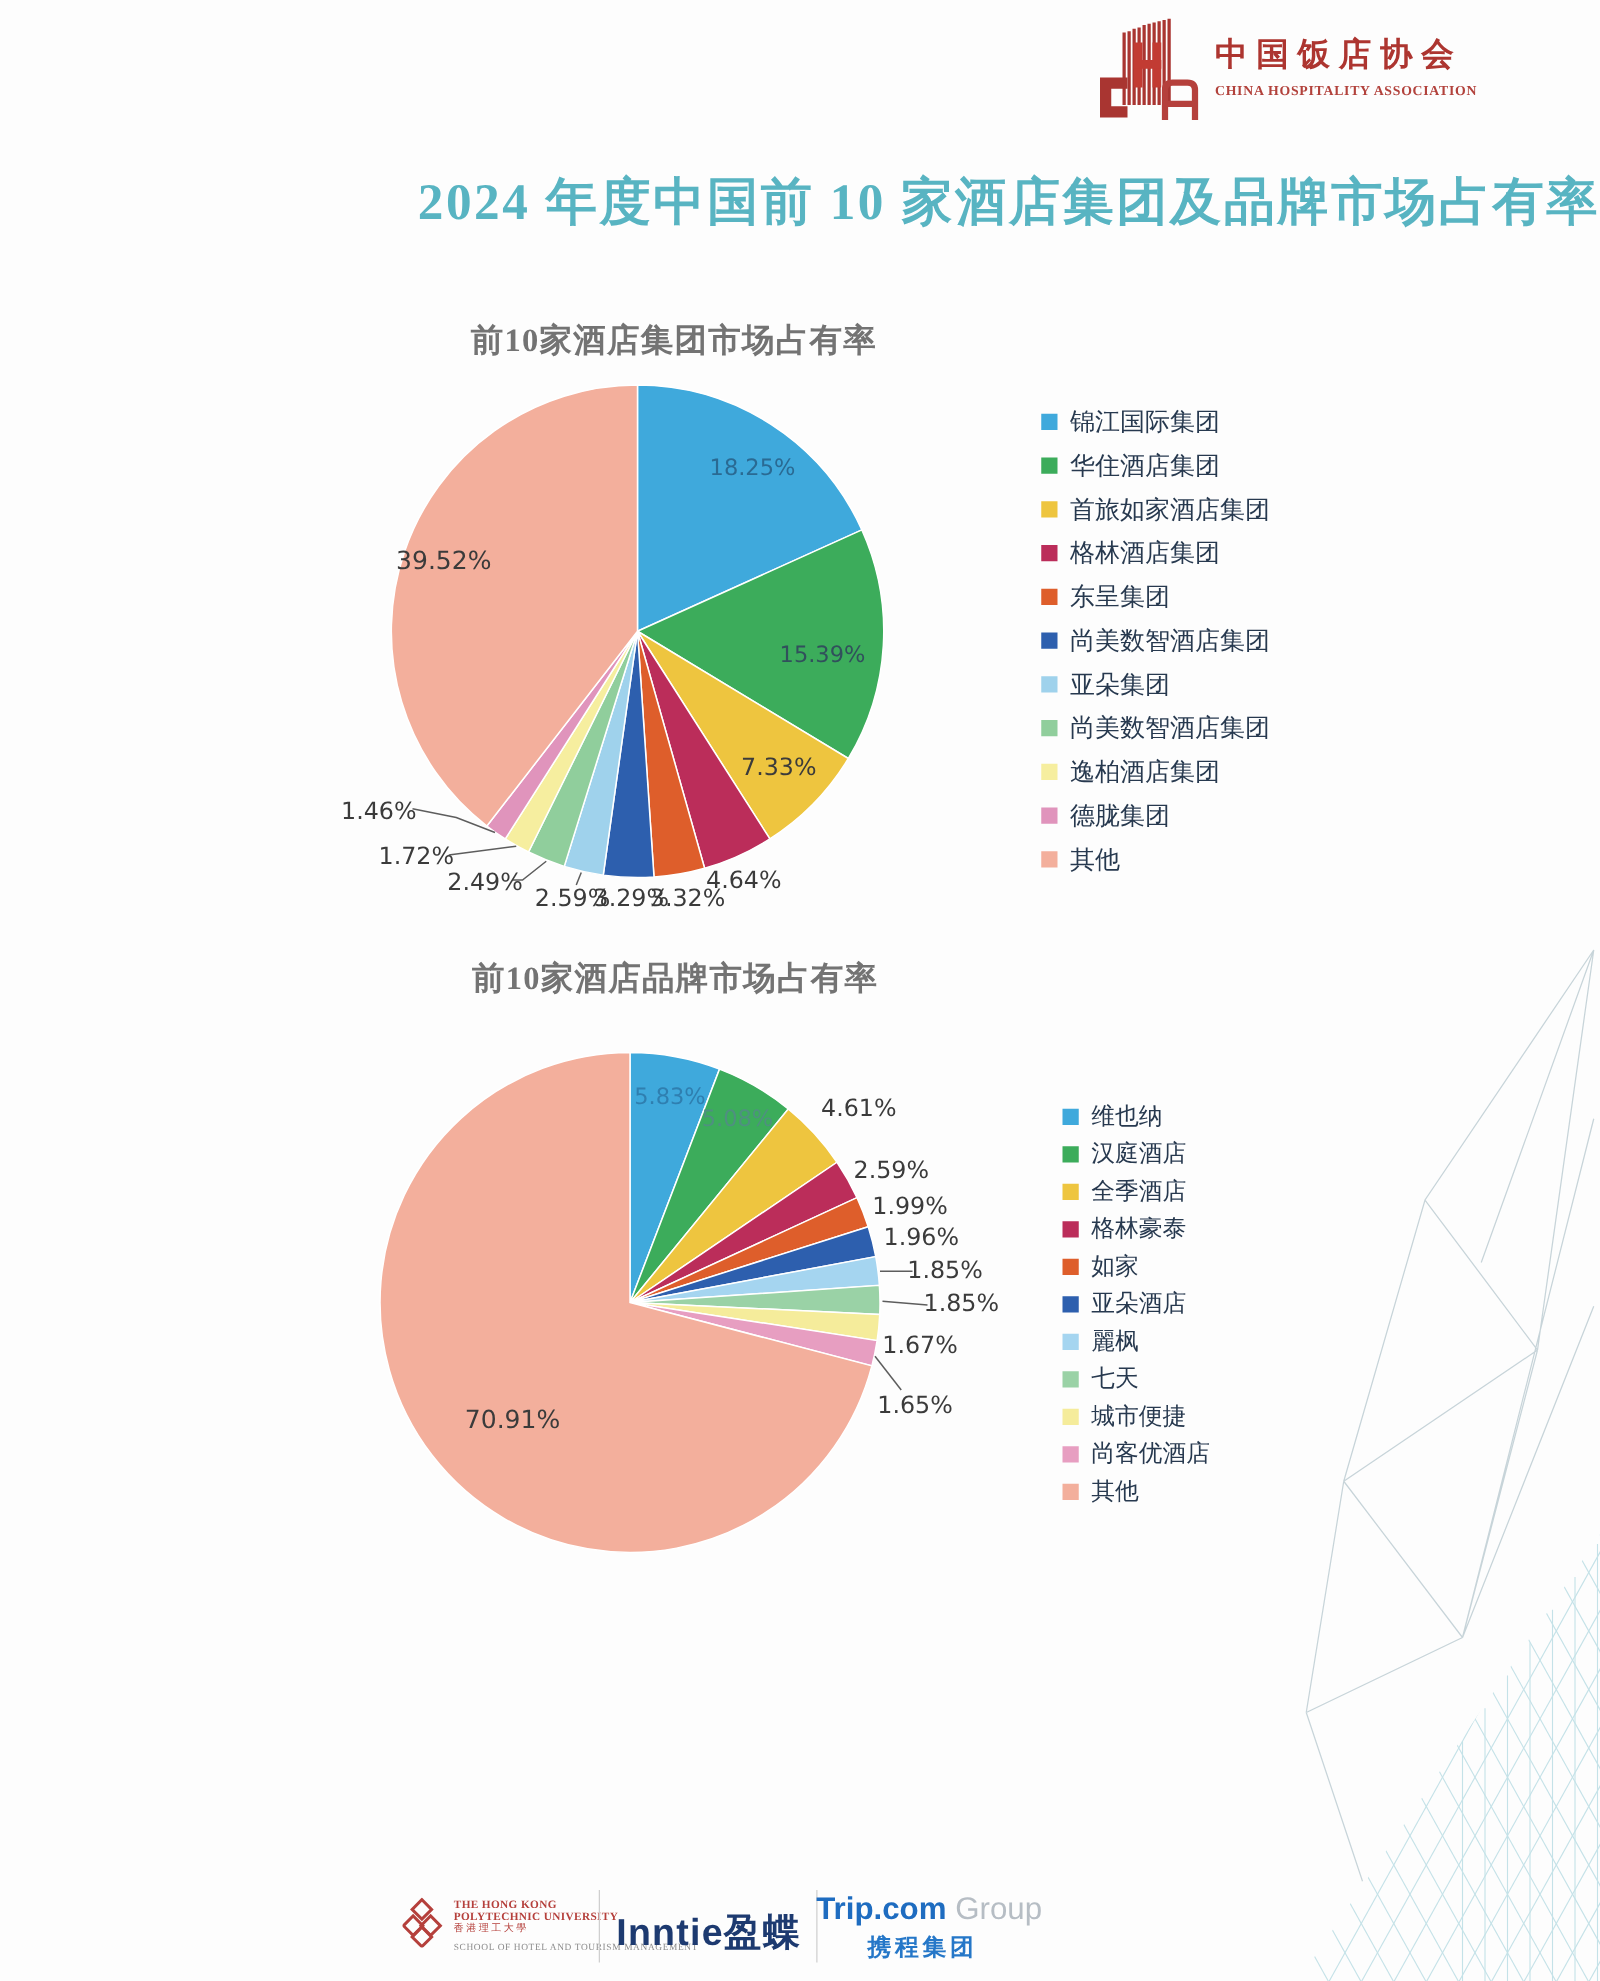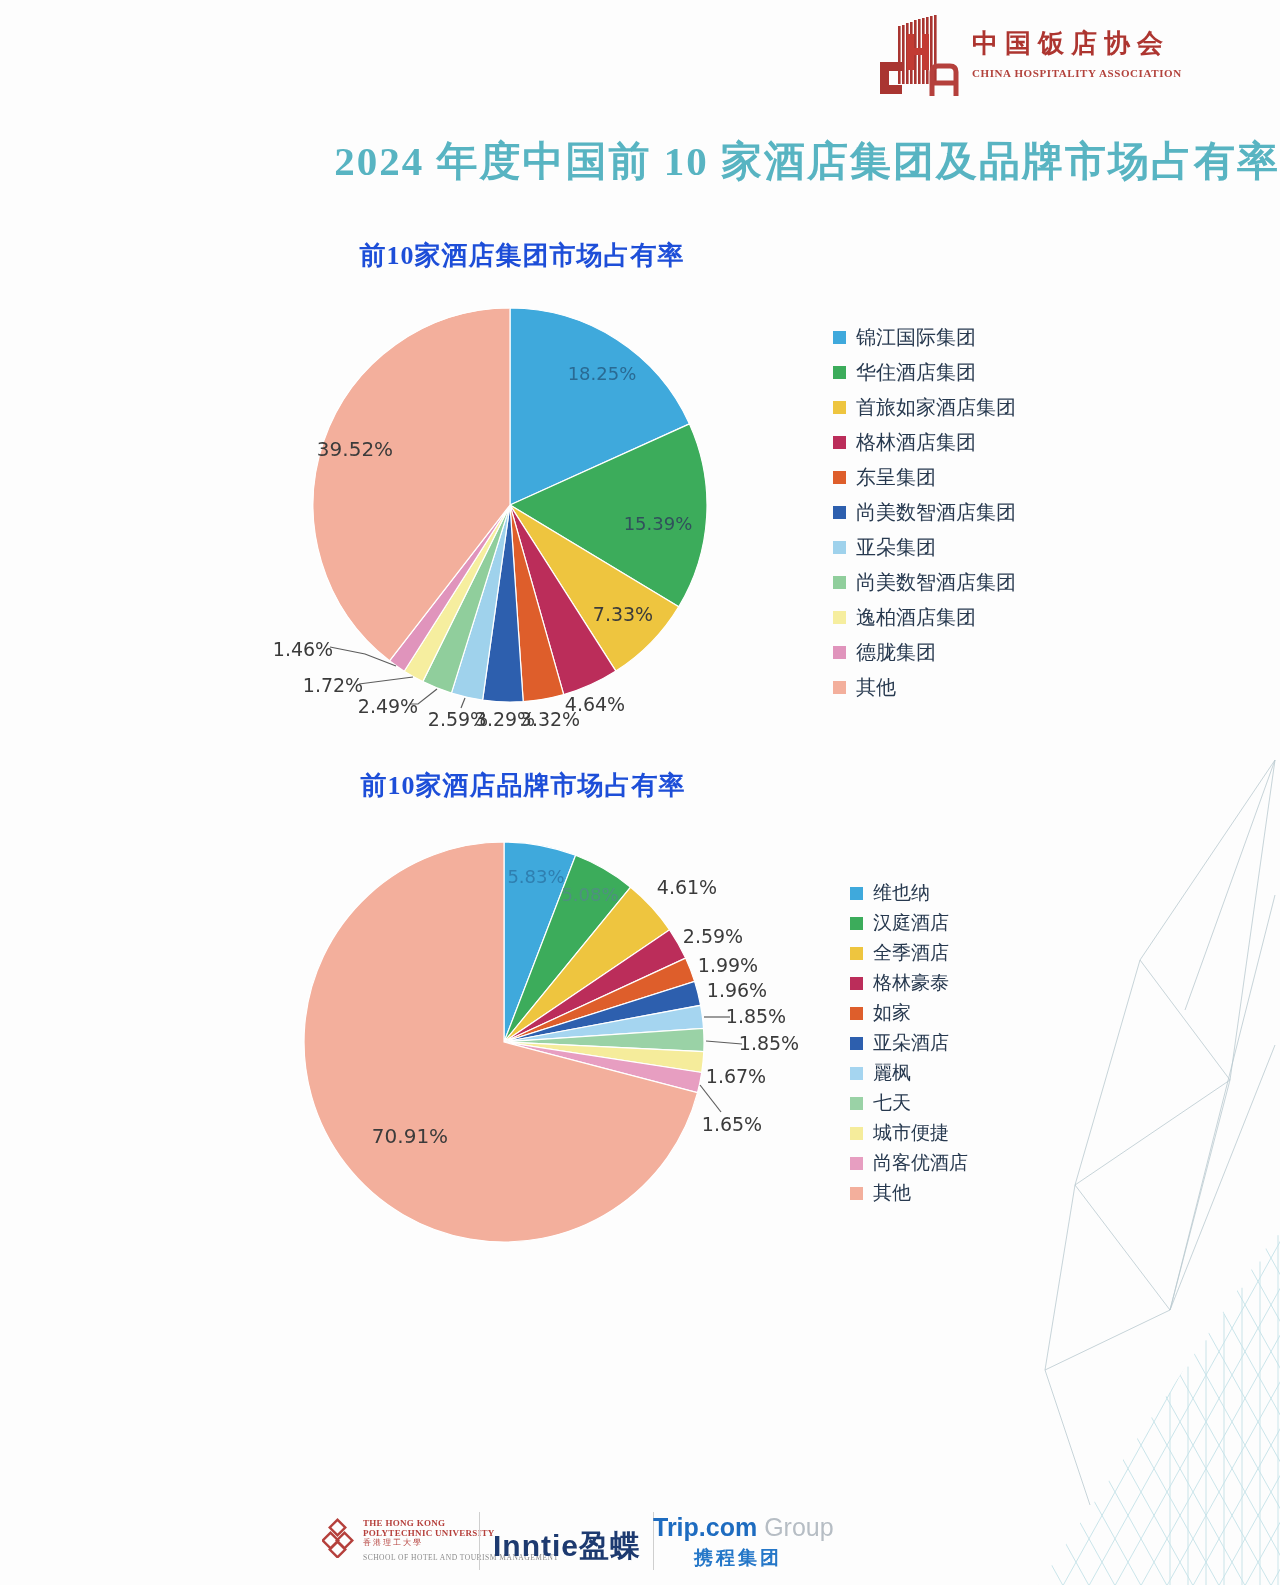--- a/index.html
+++ b/index.html
@@ -7,24 +7,24 @@
         font-family:"Liberation Serif","DejaVu Serif",serif;}
   .deco-svg{position:absolute;left:1030px;top:745px;width:250px;height:840px;pointer-events:none;}
   
   .org{position:absolute;left:872px;top:6px;display:flex;align-items:center;gap:10px;}
   .org-mark{width:90px;height:92px;flex:0 0 auto;}
   .org-cn{font-size:26px;font-weight:bold;color:#ad3530;letter-spacing:7px;white-space:nowrap;}
   .org-en{font-size:11px;font-weight:bold;color:#b2423c;letter-spacing:0.6px;margin-top:6px;white-space:nowrap;}
   
   .main-title{position:absolute;left:0;top:134px;width:100%;text-align:right;margin:0;
               font-size:41px;font-weight:bold;color:#58b4c2;letter-spacing:2px;}
-  .chart-title{position:absolute;width:520px;text-align:center;margin:0;
-               font-size:26px;font-weight:bold;color:#1d4ed8;letter-spacing:1px;}
+  .chart-title{position:absolute;width:520px;text-align:center;margin:17px;
+               font-size:26px;font-weight:bold;color:#737373;letter-spacing:1px;}
   #chart1-title{left:262px;top:238px;}
-  #chart2-title{left:263px;top:768px;}
+  #chart2-title{left:263px;top:748px;}
   
   .pie{position:absolute;}
   #pie1{left:260px;top:295px;width:520px;height:435px;}
   #pie2{left:280px;top:830px;width:530px;height:430px;}
   .pie text{font-family:"DejaVu Sans","Liberation Sans",sans-serif;}
   
   .legend{position:absolute;}
   #legend1{left:833px;top:320px;}
   #legend2{left:850px;top:878px;}
   .legend-row{display:flex;align-items:center;}

